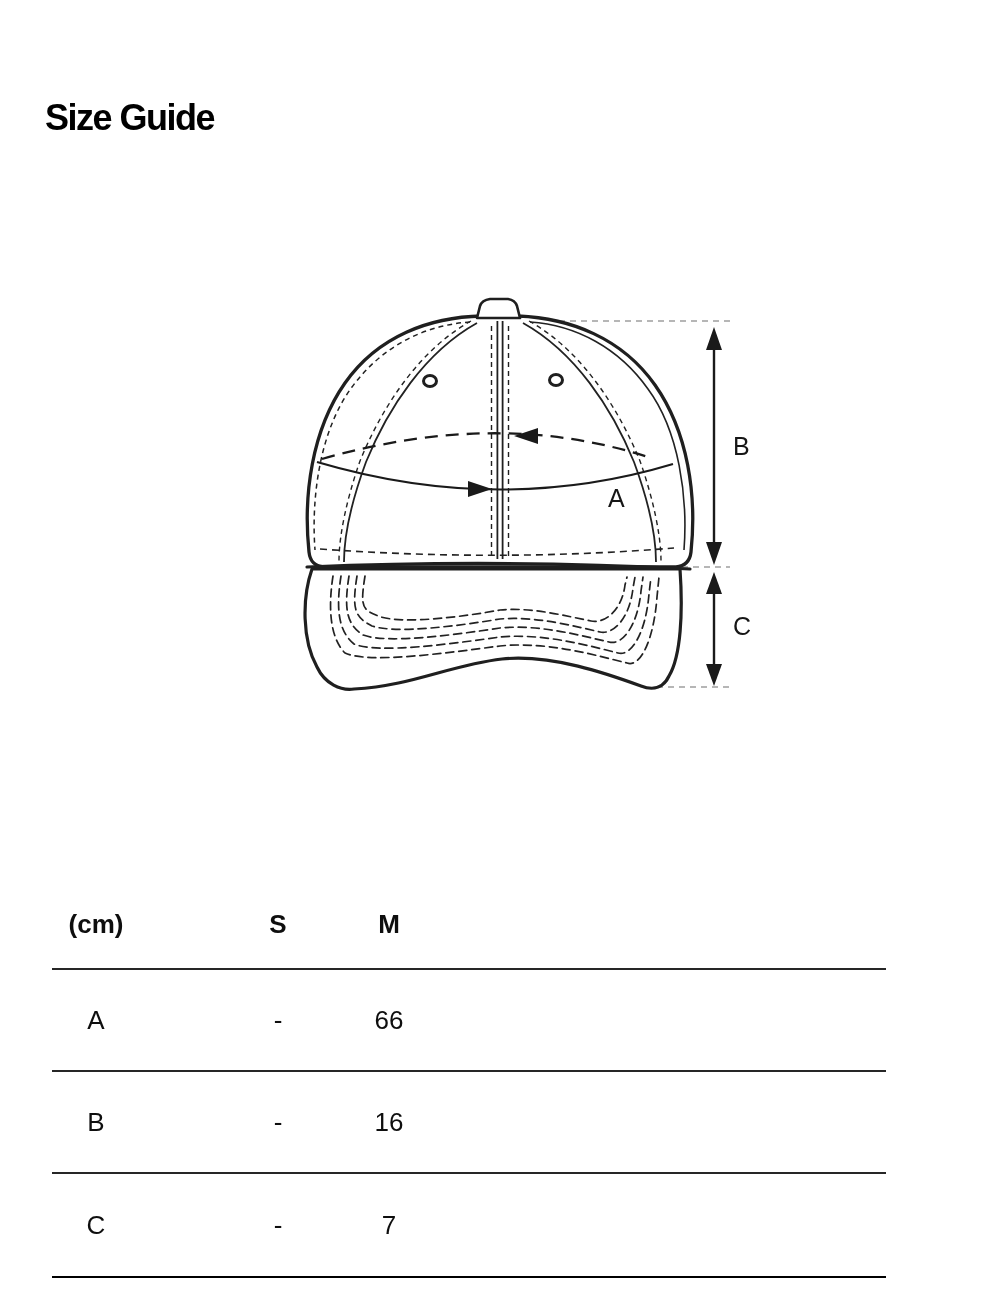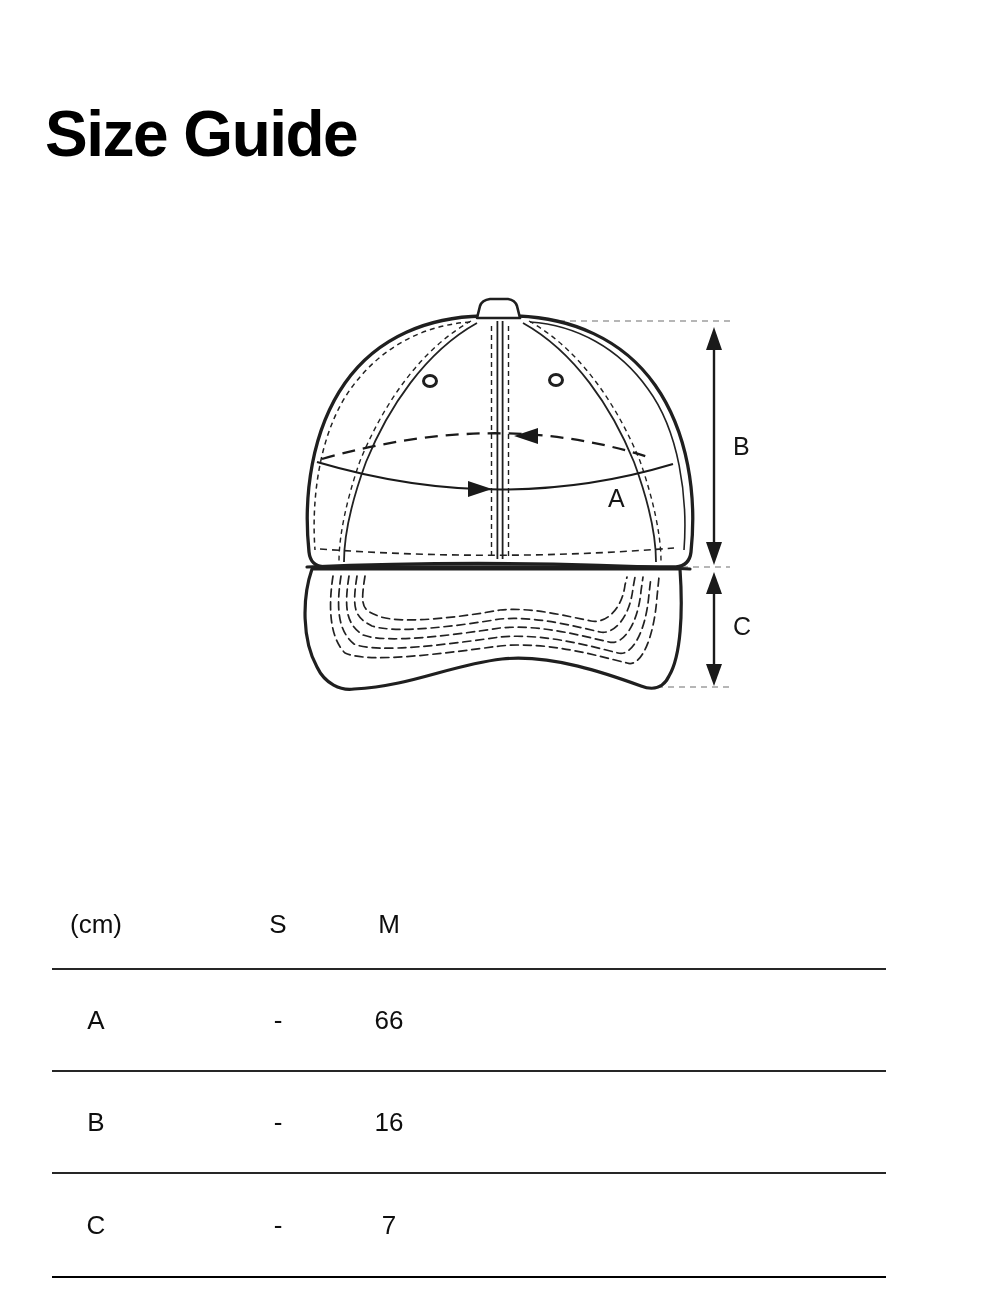--- a/index.html
+++ b/index.html
@@ -1,25 +1,25 @@
 <!DOCTYPE html>
 <html><head>
 <meta charset="utf-8">
 <style>
   html,body{margin:0;padding:0;background:#fff;}
   body{width:1000px;height:1291px;position:relative;overflow:hidden;
        font-family:"Liberation Sans",sans-serif;color:#111;}
   h1.title{position:absolute;left:45px;top:97px;margin:0;
-           font-size:64px;font-weight:700;letter-spacing:-1.5px;color:#000;}
+           font-size:36px;font-weight:700;letter-spacing:-1.5px;color:#000;}
   figure.diagram{position:absolute;left:0;top:0;margin:0;}
   svg text{font-family:"Liberation Sans",sans-serif;font-size:25px;fill:#161616;}
 
   .size-table{position:absolute;left:52px;top:880px;width:834px;font-size:26px;color:#0e0e0e;}
   .trow{position:relative;height:100px;border-bottom:2px solid #262626;}
-  .trow.thead{height:88px;}
+  .trow.thead{height:88px;font-weight:bold;}
   .trow.last{height:102px;border-bottom:2px solid #000;}
   .trow span{position:absolute;top:50%;transform:translate(-50%,-50%);white-space:nowrap;}
   .c1{left:44px;}
   .c2{left:226px;}
   .c3{left:337px;}
 </style>
 </head>
 <body>
 
 <main>

